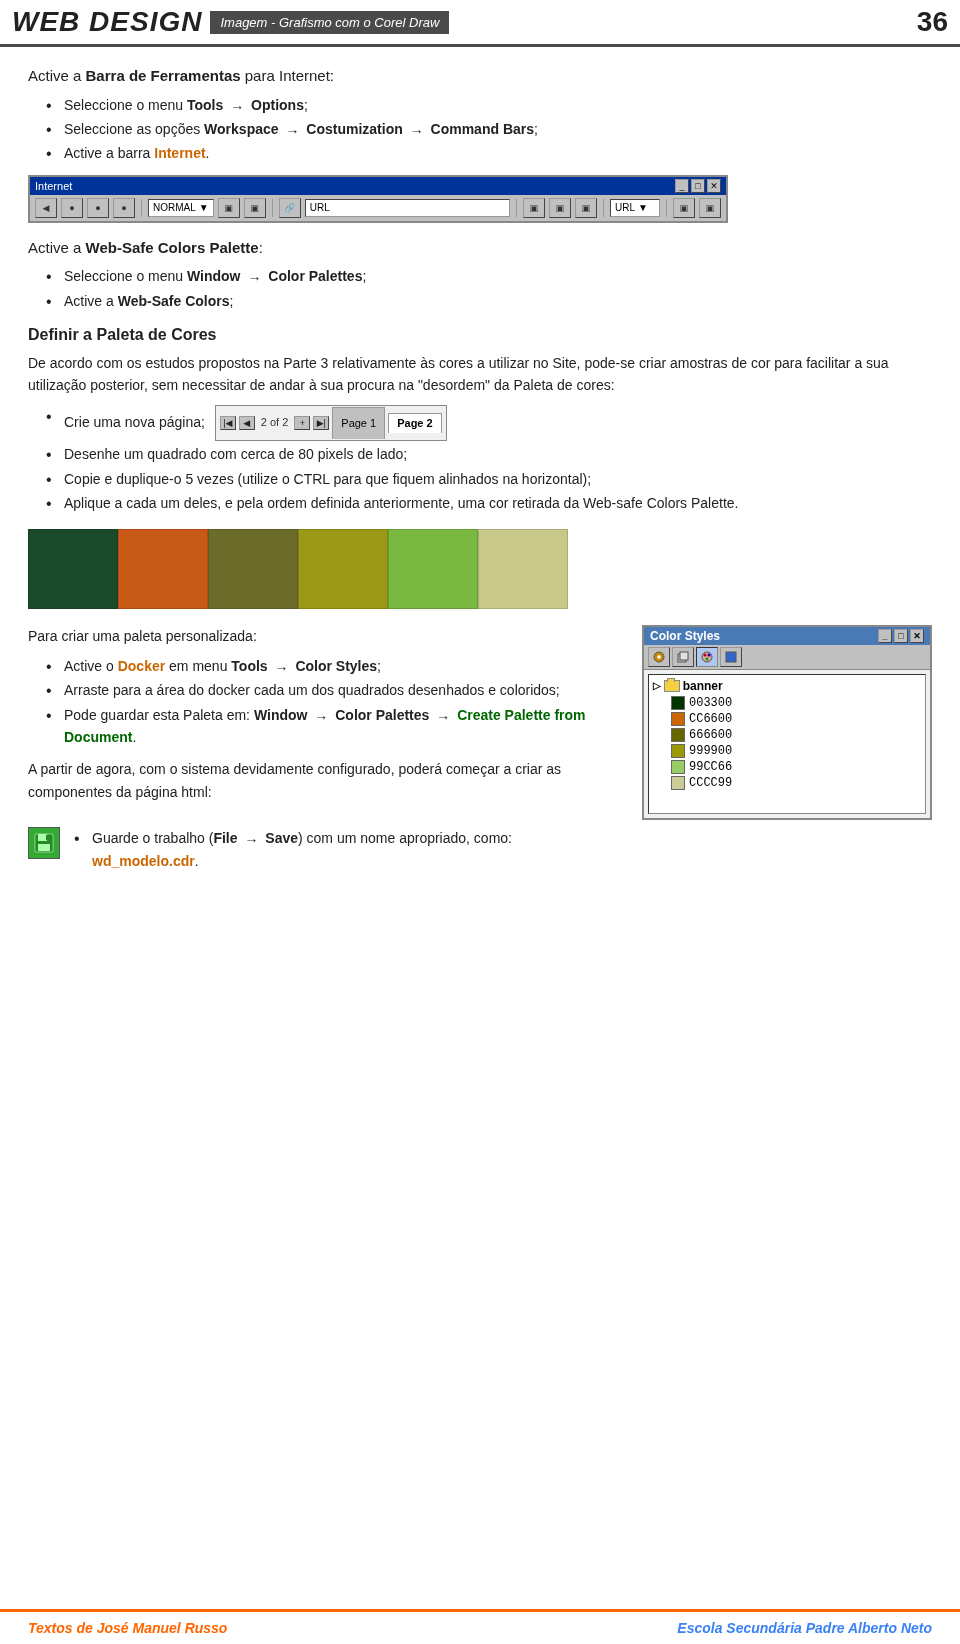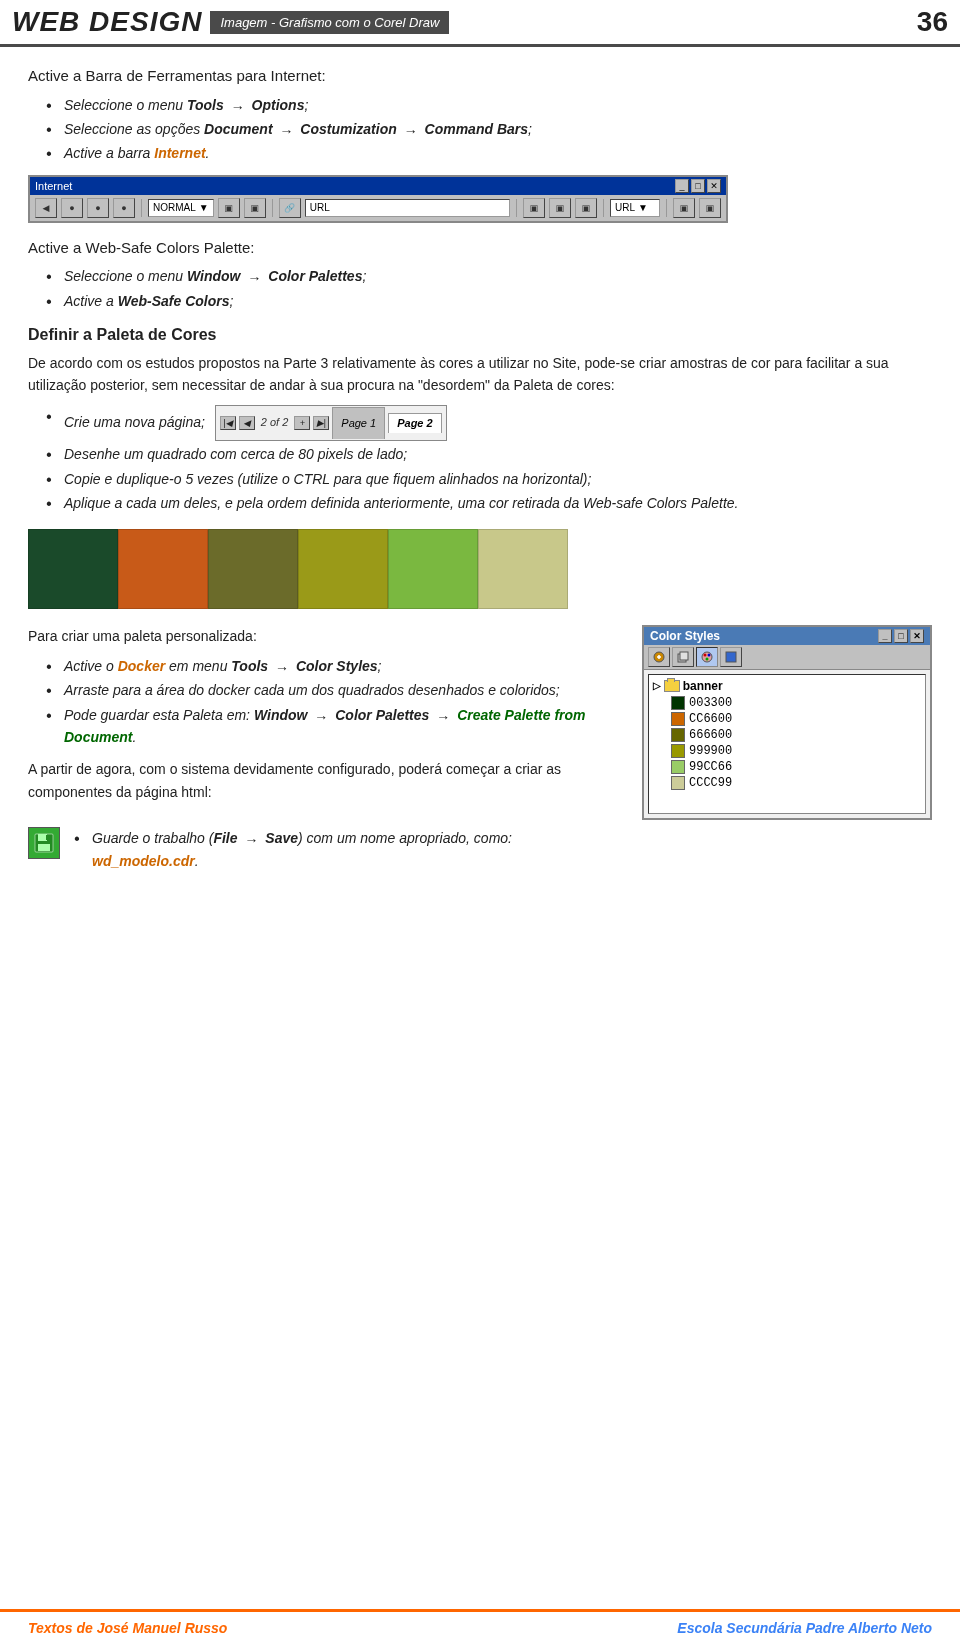--- a/index.html
+++ b/index.html
@@ -53,29 +53,28 @@
     }
 
     
     .section-heading {
       font-size: 15px;
       font-weight: 400;
       color: #222;
       margin-bottom: 6px;
       line-height: 1.5;
     }
-    .section-heading .bold { font-weight: 400; }
+    .section-heading .bold { font-weight: 700; }
     .arrow { color: #222; margin: 0 3px; }
 
     
     .bullet-list {
       list-style: none;
       margin: 0 0 10px 18px;
       padding: 0;
-      font-style: italic;
     }
     .bullet-list li {
       position: relative;
       padding-left: 18px;
       line-height: 1.6;
       margin-bottom: 2px;
       font-size: 14px;
     }
     .bullet-list li::before {
       content: '•';
@@ -373,21 +372,21 @@
   <p class="section-heading">
     Active a <span class="bold">Barra de Ferramentas</span> para Internet:
   </p>
   <ul class="bullet-list">
     <li>
       Seleccione o menu <span class="bold">Tools</span>
       <span class="arrow">→</span>
       <span class="bold">Options</span>;
     </li>
     <li>
-      Seleccione as opções <span class="bold">Document</span>
+      Seleccione as opções <span class="bold">Workspace</span>
       <span class="arrow">→</span>
       <span class="bold">Costumization</span>
       <span class="arrow">→</span>
       <span class="bold">Command Bars</span>;
     </li>
     <li>
       Active a barra <span class="orange">Internet</span>.
     </li>
   </ul>
 

